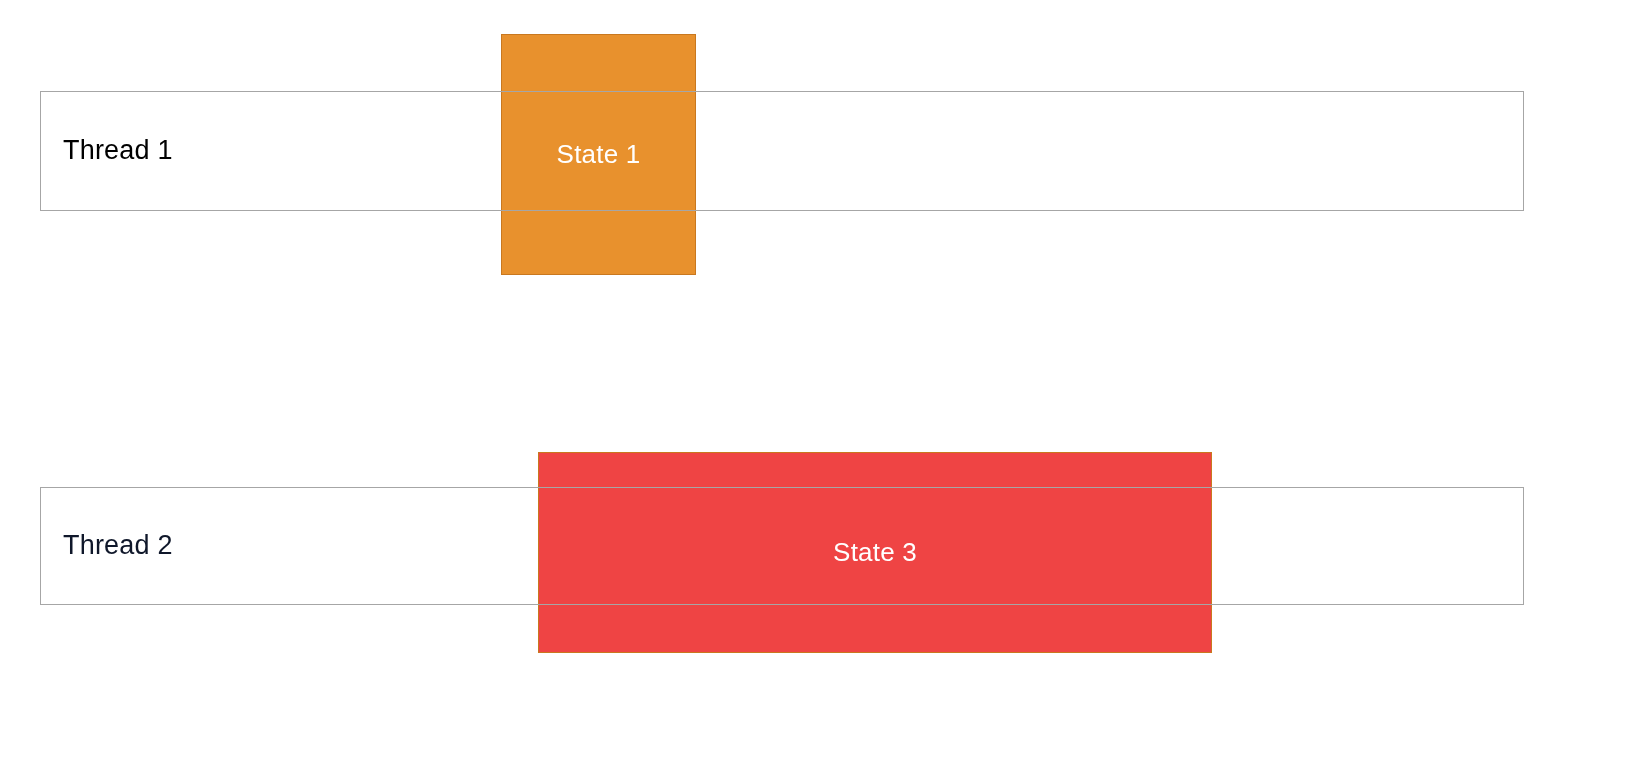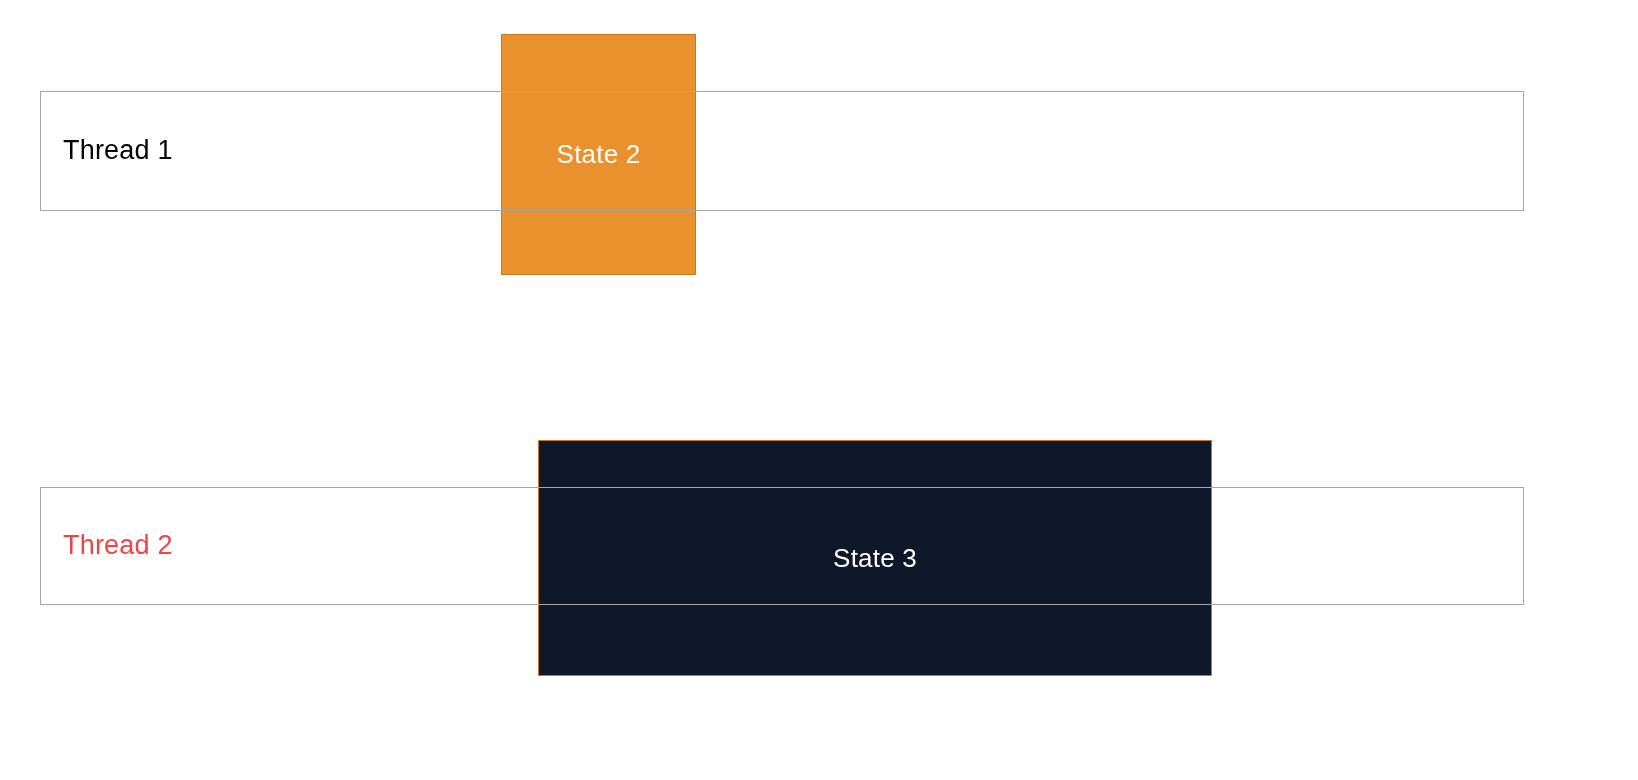--- a/index.html
+++ b/index.html
@@ -65,29 +65,29 @@
 </head>
 <body>
 
 <div id="canvas" style="width: 1638px; height: 780px; background: rgb(255, 255, 255);">
 
   <div class="lane" id="lane-0" style="left: 40px; top: 91px; width: 1484px; height: 120px; border-color: rgb(166, 166, 166);">
     <span class="lane-label" style="color: rgb(0, 0, 0);">Thread 1</span>
   </div>
 
   <div class="lane" id="lane-1" style="left: 40px; top: 487px; width: 1484px; height: 118px; border-color: rgb(166, 166, 166);">
-    <span class="lane-label" style="color: #ef4444;">Thread 2</span>
+    <span class="lane-label" style="color: #0f172a;">Thread 2</span>
   </div>
 
   <div class="state-box" id="state-0" style="left: 501px; top: 34px; width: 195px; height: 241px; background: rgb(232, 145, 45); border-color: rgb(201, 120, 31);">
-    <span class="state-label" style="color: rgb(255, 255, 255);">State 2</span>
+    <span class="state-label" style="color: rgb(255, 255, 255);">State 1</span>
   </div>
 
 
-  <div class="state-box" id="state-2" style="left: 538px; top: 440px; width: 674px; height: 236px; background: #0f172a; border-color: rgb(201, 120, 31);">
+  <div class="state-box" id="state-2" style="left: 538px; top: 452px; width: 674px; height: 201px; background: #ef4444; border-color: rgb(201, 120, 31);">
     <span class="state-label" style="color: rgb(255, 255, 255);">State 3</span>
   </div>
 
   <div class="lane-rule" id="rule-0-top" style="left: 40px; top: 91px; width: 1484px; background: rgb(166, 166, 166);"></div>
   <div class="lane-rule" id="rule-0-bottom" style="left: 40px; top: 210px; width: 1484px; background: rgb(166, 166, 166);"></div>
   <div class="lane-rule" id="rule-1-top" style="left: 40px; top: 487px; width: 1484px; background: rgb(166, 166, 166);"></div>
   <div class="lane-rule" id="rule-1-bottom" style="left: 40px; top: 604px; width: 1484px; background: rgb(166, 166, 166);"></div>
 
 </div>
 

